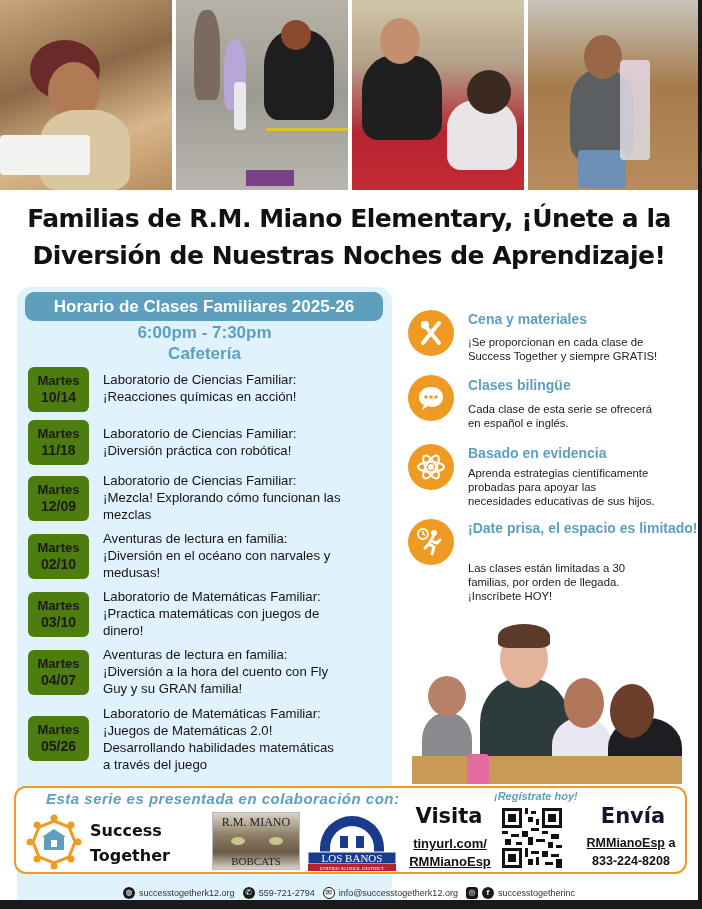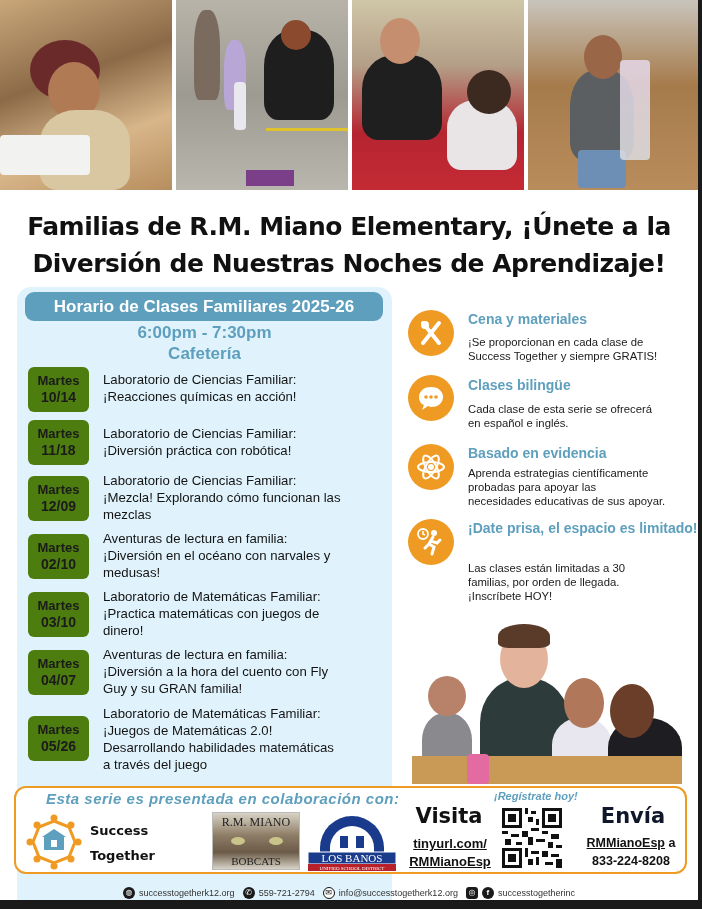--- a/index.html
+++ b/index.html
@@ -11,21 +11,21 @@
   .photos { position: absolute; left: 0; top: 0; width: 698px; height: 190px; display: flex; gap: 4px; }
   .photo { height: 190px; position: relative; overflow: hidden; }
   .photo.p1 { width: 172px; background: linear-gradient(160deg, #c9a77a 0%, #8c6a48 40%, #d8b68a 70%, #b68d5e 100%); }
   .photo.p2 { width: 172px; background: linear-gradient(180deg, #b7b3a8 0%, #9d9a92 50%, #b9b6ae 100%); }
   .photo.p3 { width: 172px; background: linear-gradient(180deg, #cfc6a8 0%, #b39d86 35%, #b52530 70%, #c42a34 100%); }
   .photo.p4 { width: 170px; background: linear-gradient(180deg, #c8c4bb 0%, #a67b4c 45%, #b98c5b 100%); }
   .photo .fig { position: absolute; border-radius: 40% 40% 20% 20%; }
   .photo .head { position: absolute; border-radius: 50%; background: #7a4b2c; }
 
   
-  .title { position: absolute; left: 0; top: 200px; width: 698px; text-align: center; font-family: "DejaVu Sans", sans-serif; font-weight: bold; font-size: 25px; line-height: 37px; color: #111; letter-spacing: -0.5px; margin-top: 8px; }
+  .title { position: absolute; left: 0; top: 200px; width: 698px; text-align: center; font-family: "DejaVu Sans", sans-serif; font-weight: bold; font-size: 25px; line-height: 37px; color: #111; letter-spacing: -0.5px; }
 
   
   .schedule { position: absolute; left: 17px; top: 287px; width: 375px; height: 624px; background: #e0f3fc; border-radius: 14px; }
   .sched-header { position: absolute; left: 8px; top: 5px; width: 358px; height: 29px; background: #5e9fbd; border-radius: 9px; color: #fff; font-weight: bold; font-size: 17px; line-height: 29px; text-align: center; }
   .sched-time { position: absolute; left: 0; top: 36px; width: 375px; text-align: center; color: #5e9fbd; font-weight: bold; font-size: 17px; line-height: 20px; }
   .sched-place { position: absolute; left: 0; top: 57px; width: 375px; text-align: center; color: #5e9fbd; font-weight: bold; font-size: 17px; line-height: 20px; }
   .event { position: absolute; left: 11px; width: 360px; }
   .date-badge { position: absolute; left: 0; width: 61px; height: 45px; background: #4d7c0f; border-radius: 6px; color: #1b1b1b; font-weight: bold; font-size: 13px; line-height: 16px; text-align: center; padding-top: 6px; }
   .date-badge .d { display: block; font-size: 14px; }
   .event-text { position: absolute; left: 75px; width: 290px; color: #141414; font-size: 13.2px; line-height: 17px; }
@@ -39,21 +39,21 @@
   
   .family { position: absolute; left: 412px; top: 618px; width: 270px; height: 166px; overflow: hidden; }
   .family .table { position: absolute; left: 0; bottom: 0; width: 270px; height: 28px; background: #c99a55; }
   .family .person { position: absolute; border-radius: 45% 45% 10% 10%; }
   .family .face { position: absolute; border-radius: 50%; }
 
   
   .partners { position: absolute; left: 14px; top: 786px; width: 673px; height: 88px; border: 2.5px solid #ef9a22; border-radius: 12px; background: #fff; }
   .partners-caption { position: absolute; left: 30px; top: 2px; color: #5e9fbd; font-style: italic; font-weight: bold; font-size: 15px; letter-spacing: 0.5px; }
   .st-logo { position: absolute; left: 8px; top: 24px; width: 60px; height: 60px; }
-  .st-name { position: absolute; left: 74px; top: 30px; font-family: "DejaVu Sans", sans-serif; font-weight: bold; font-size: 13px; line-height: 25px; color: #111; }
+  .st-name { position: absolute; left: 74px; top: 30px; font-family: "DejaVu Sans", sans-serif; font-weight: bold; font-size: 16px; line-height: 25px; color: #111; }
   .bobcats { position: absolute; left: 196px; top: 24px; width: 88px; height: 58px; background: linear-gradient(180deg, #d8d3c6 0%, #8e7d66 40%, #6a5a47 70%, #d8d3c6 100%); border: 1px solid #bbb; }
   .bobcats .t { position: absolute; left: 0; width: 100%; text-align: center; font-family: "Liberation Serif", serif; color: #222; }
   .lb-logo { position: absolute; left: 290px; top: 20px; width: 92px; height: 64px; }
   .visit-title { position: absolute; left: 394px; top: 16px; width: 78px; text-align: center; font-family: "DejaVu Sans", sans-serif; font-weight: bold; font-size: 21px; color: #111; }
   .visit-link { position: absolute; left: 384px; width: 100px; text-align: center; font-weight: bold; font-size: 13px; color: #111; text-decoration: underline; }
   .register { position: absolute; left: 478px; top: 2px; color: #5e9fbd; font-style: italic; font-weight: bold; font-size: 11px; }
   .qr { position: absolute; left: 486px; top: 20px; width: 60px; height: 60px; }
   .text-title { position: absolute; left: 572px; top: 16px; width: 90px; text-align: center; font-family: "DejaVu Sans", sans-serif; font-weight: bold; font-size: 21px; color: #0f172a; }
   .text-line { position: absolute; left: 560px; width: 110px; text-align: center; font-weight: bold; font-size: 12.5px; color: #111; }
   .text-line u { text-decoration: underline; }
@@ -228,21 +228,21 @@
           <ellipse cx="16" cy="16" rx="13" ry="5" fill="none" stroke="#fff" stroke-width="2"></ellipse>
           <ellipse cx="16" cy="16" rx="13" ry="5" fill="none" stroke="#fff" stroke-width="2" transform="rotate(60 16 16)"></ellipse>
           <ellipse cx="16" cy="16" rx="13" ry="5" fill="none" stroke="#fff" stroke-width="2" transform="rotate(-60 16 16)"></ellipse>
           <circle cx="16" cy="16" r="3" fill="#fff"></circle>
         </svg>
     </div>
     <div class="f-title" style="top:0;">Basado en evidencia</div>
     <div class="f-text" style="top:22px;">
       <div>Aprenda estrategias científicamente</div>
       <div>probadas para apoyar las</div>
-      <div>necesidades educativas de sus apoyar.</div>
+      <div>necesidades educativas de sus hijos.</div>
     </div>
   </div>
 
   <div class="feature" style="top:519px;">
     <div class="f-icon" style="top:0;">
       <svg width="32" height="32" viewBox="0 0 32 32">
           <circle cx="8" cy="8" r="5" fill="none" stroke="#fff" stroke-width="1.8"></circle>
           <path d="M8 5 L8 8 L10 9" stroke="#fff" stroke-width="1.5" fill="none"></path>
           <circle cx="19" cy="7" r="3" fill="#fff"></circle>
           <path d="M18 11 L14 18 L19 21 L17 28 M16 15 L22 17 L25 14 M14 18 L10 22" stroke="#fff" stroke-width="3" fill="none" stroke-linecap="round"></path>

